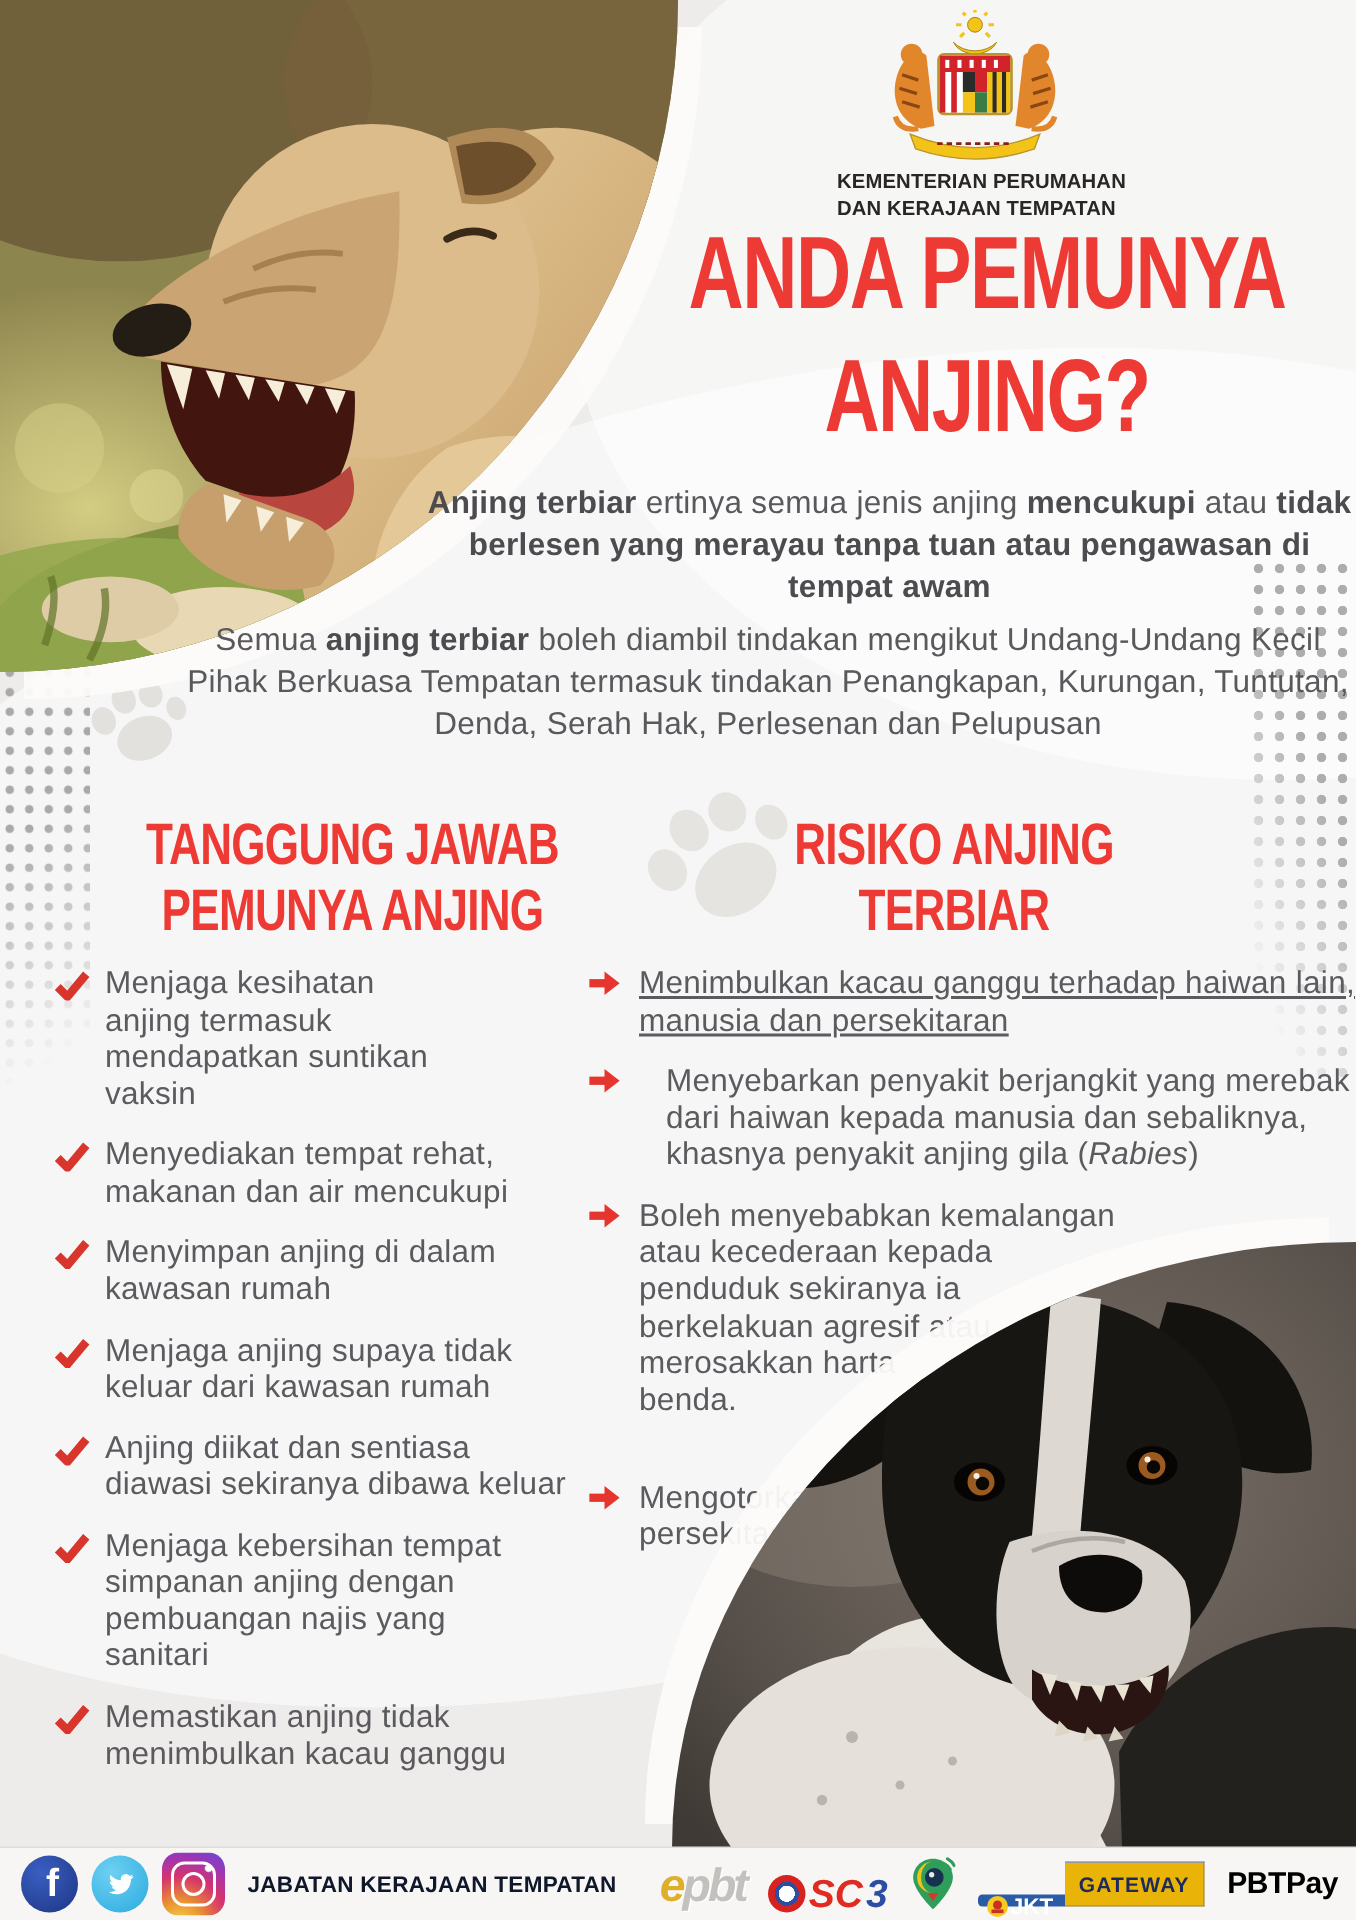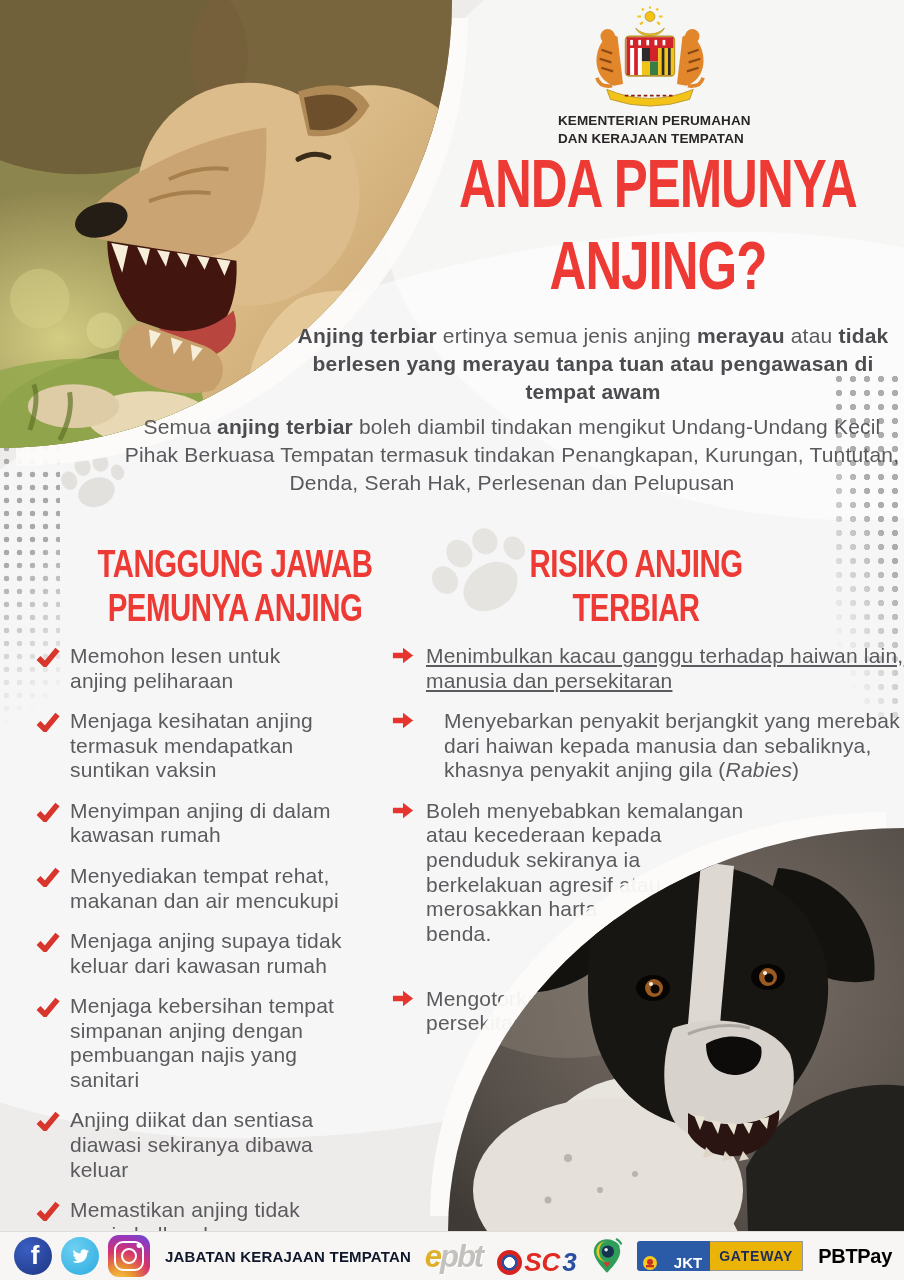--- a/index.html
+++ b/index.html
@@ -95,22 +95,22 @@
   .f-right{display:flex;align-items:center;gap:15px;}
   .logo-epbt{font-style:italic;font-weight:800;font-size:31px;letter-spacing:-2px;color:#c3c1be;
              text-shadow:1px 1px 0 #ffffff;line-height:1;}
   .logo-epbt .e{color:#dfae2a;}
   .logo-osc3{display:flex;align-items:center;gap:2px;font-style:italic;font-weight:800;font-size:26px;line-height:1;margin-top:12px;}
   .osc-o{width:25px;height:25px;border-radius:50%;
          background:radial-gradient(circle,#ffffff 0 30%,#2b4ea2 31% 45%,#d6231f 46% 100%);}
   .osc-sc{color:#e02a22;}
   .osc-3{color:#2b4ea2;}
   .logo-jkt{display:flex;align-items:stretch;height:30px;}
-  .jkt-left{background:#2b5ba6;color:#fff;display:flex;align-items:flex-end;gap:16px;padding:0 8px 0 5px;
-            border-radius:3px 0 0 3px;font-weight:800;font-size:15px;}
+  .jkt-left{background:#2b5ba6;color:#fff;display:flex;align-items:flex-start;gap:1px;padding:0 8px 0 5px;
+            border-radius:3px 0 0 3px;font-weight:800;font-size:15px;margin-top:22px;}
   .jkt-right{border:1px solid #97969a;border-left:none;background:#eab308;color:#1d2b5a;display:flex;
              align-items:center;padding:0 9px;font-weight:800;font-size:14px;letter-spacing:.8px;}
   .logo-pbtpay{font-weight:800;font-size:20px;color:#000000;letter-spacing:-.3px;}
   b{font-weight:700;}
 </style>
 </head>
 <body>
 
 <div style="position:absolute;inset:0;">
 
@@ -235,88 +235,80 @@
     </svg>
     <div class="mline">KEMENTERIAN PERUMAHAN</div>
     <div class="mline">DAN KERAJAAN TEMPATAN</div>
   </div>
 
   <div class="abs title">
     <div>ANDA PEMUNYA</div>
     <div>ANJING?</div>
   </div>
 
-  <p class="abs intro p1"><b>Anjing terbiar</b><span> ertinya semua jenis anjing </span><b>merayau</b><span> atau </span><b>tidak berlesen yang merayau tanpa tuan atau pengawasan di tempat awam</b></p>
+  <p class="abs intro p1"><b>Anjing terbiar</b><span> ertinya semua jenis anjing </span><b>mencukupi</b><span> atau </span><b>tidak berlesen yang merayau tanpa tuan atau pengawasan di tempat awam</b></p>
   <p class="abs intro p2"><span>Semua </span><b>anjing terbiar</b><span> boleh diambil tindakan mengikut Undang-Undang Kecil Pihak Berkuasa Tempatan termasuk tindakan Penangkapan, Kurungan, Tuntutan, Denda, Serah Hak, Perlesenan dan Pelupusan</span></p>
 
   <div class="abs colhead colhead-left">
     <div>TANGGUNG JAWAB</div>
     <div>PEMUNYA ANJING</div>
   </div>
   <div class="abs colhead colhead-right">
     <div>RISIKO ANJING</div>
     <div>TERBIAR</div>
   </div>
 
   <ul class="abs list list-left">
       <li>
         <span class="bullet">
           <svg width="24" height="20" viewBox="0 0 24 20">
             <path d="M2.5 11 L9 17.5 L21.5 2.5" stroke="#d8352c" stroke-width="5.5" fill="none"></path>
           </svg>
         </span>
-        <span class="txt">Memohon lesen untuk anjing peliharaan</span>
-      </li>
-      <li>
-        <span class="bullet">
-          <svg width="24" height="20" viewBox="0 0 24 20">
-            <path d="M2.5 11 L9 17.5 L21.5 2.5" stroke="#d8352c" stroke-width="5.5" fill="none"></path>
-          </svg>
-        </span>
         <span class="txt">Menjaga kesihatan anjing termasuk mendapatkan suntikan vaksin</span>
       </li>
       <li>
         <span class="bullet">
           <svg width="24" height="20" viewBox="0 0 24 20">
             <path d="M2.5 11 L9 17.5 L21.5 2.5" stroke="#d8352c" stroke-width="5.5" fill="none"></path>
           </svg>
         </span>
+        <span class="txt">Menyediakan tempat rehat, makanan dan air mencukupi</span>
+      </li>
+      <li>
+        <span class="bullet">
+          <svg width="24" height="20" viewBox="0 0 24 20">
+            <path d="M2.5 11 L9 17.5 L21.5 2.5" stroke="#d8352c" stroke-width="5.5" fill="none"></path>
+          </svg>
+        </span>
         <span class="txt">Menyimpan anjing di dalam kawasan rumah</span>
       </li>
       <li>
         <span class="bullet">
           <svg width="24" height="20" viewBox="0 0 24 20">
             <path d="M2.5 11 L9 17.5 L21.5 2.5" stroke="#d8352c" stroke-width="5.5" fill="none"></path>
           </svg>
         </span>
-        <span class="txt">Menyediakan tempat rehat, makanan dan air mencukupi</span>
-      </li>
-      <li>
-        <span class="bullet">
-          <svg width="24" height="20" viewBox="0 0 24 20">
-            <path d="M2.5 11 L9 17.5 L21.5 2.5" stroke="#d8352c" stroke-width="5.5" fill="none"></path>
-          </svg>
-        </span>
         <span class="txt">Menjaga anjing supaya tidak keluar dari kawasan rumah</span>
       </li>
       <li>
         <span class="bullet">
           <svg width="24" height="20" viewBox="0 0 24 20">
             <path d="M2.5 11 L9 17.5 L21.5 2.5" stroke="#d8352c" stroke-width="5.5" fill="none"></path>
           </svg>
         </span>
+        <span class="txt">Anjing diikat dan sentiasa diawasi sekiranya dibawa keluar</span>
+      </li>
+      <li>
+        <span class="bullet">
+          <svg width="24" height="20" viewBox="0 0 24 20">
+            <path d="M2.5 11 L9 17.5 L21.5 2.5" stroke="#d8352c" stroke-width="5.5" fill="none"></path>
+          </svg>
+        </span>
         <span class="txt">Menjaga kebersihan tempat simpanan anjing dengan pembuangan najis yang sanitari</span>
-      </li>
-      <li>
-        <span class="bullet">
-          <svg width="24" height="20" viewBox="0 0 24 20">
-            <path d="M2.5 11 L9 17.5 L21.5 2.5" stroke="#d8352c" stroke-width="5.5" fill="none"></path>
-          </svg>
-        </span>
-        <span class="txt">Anjing diikat dan sentiasa diawasi sekiranya dibawa keluar</span>
       </li>
       <li>
         <span class="bullet">
           <svg width="24" height="20" viewBox="0 0 24 20">
             <path d="M2.5 11 L9 17.5 L21.5 2.5" stroke="#d8352c" stroke-width="5.5" fill="none"></path>
           </svg>
         </span>
         <span class="txt">Memastikan anjing tidak menimbulkan kacau ganggu</span>
       </li>
     </ul>

